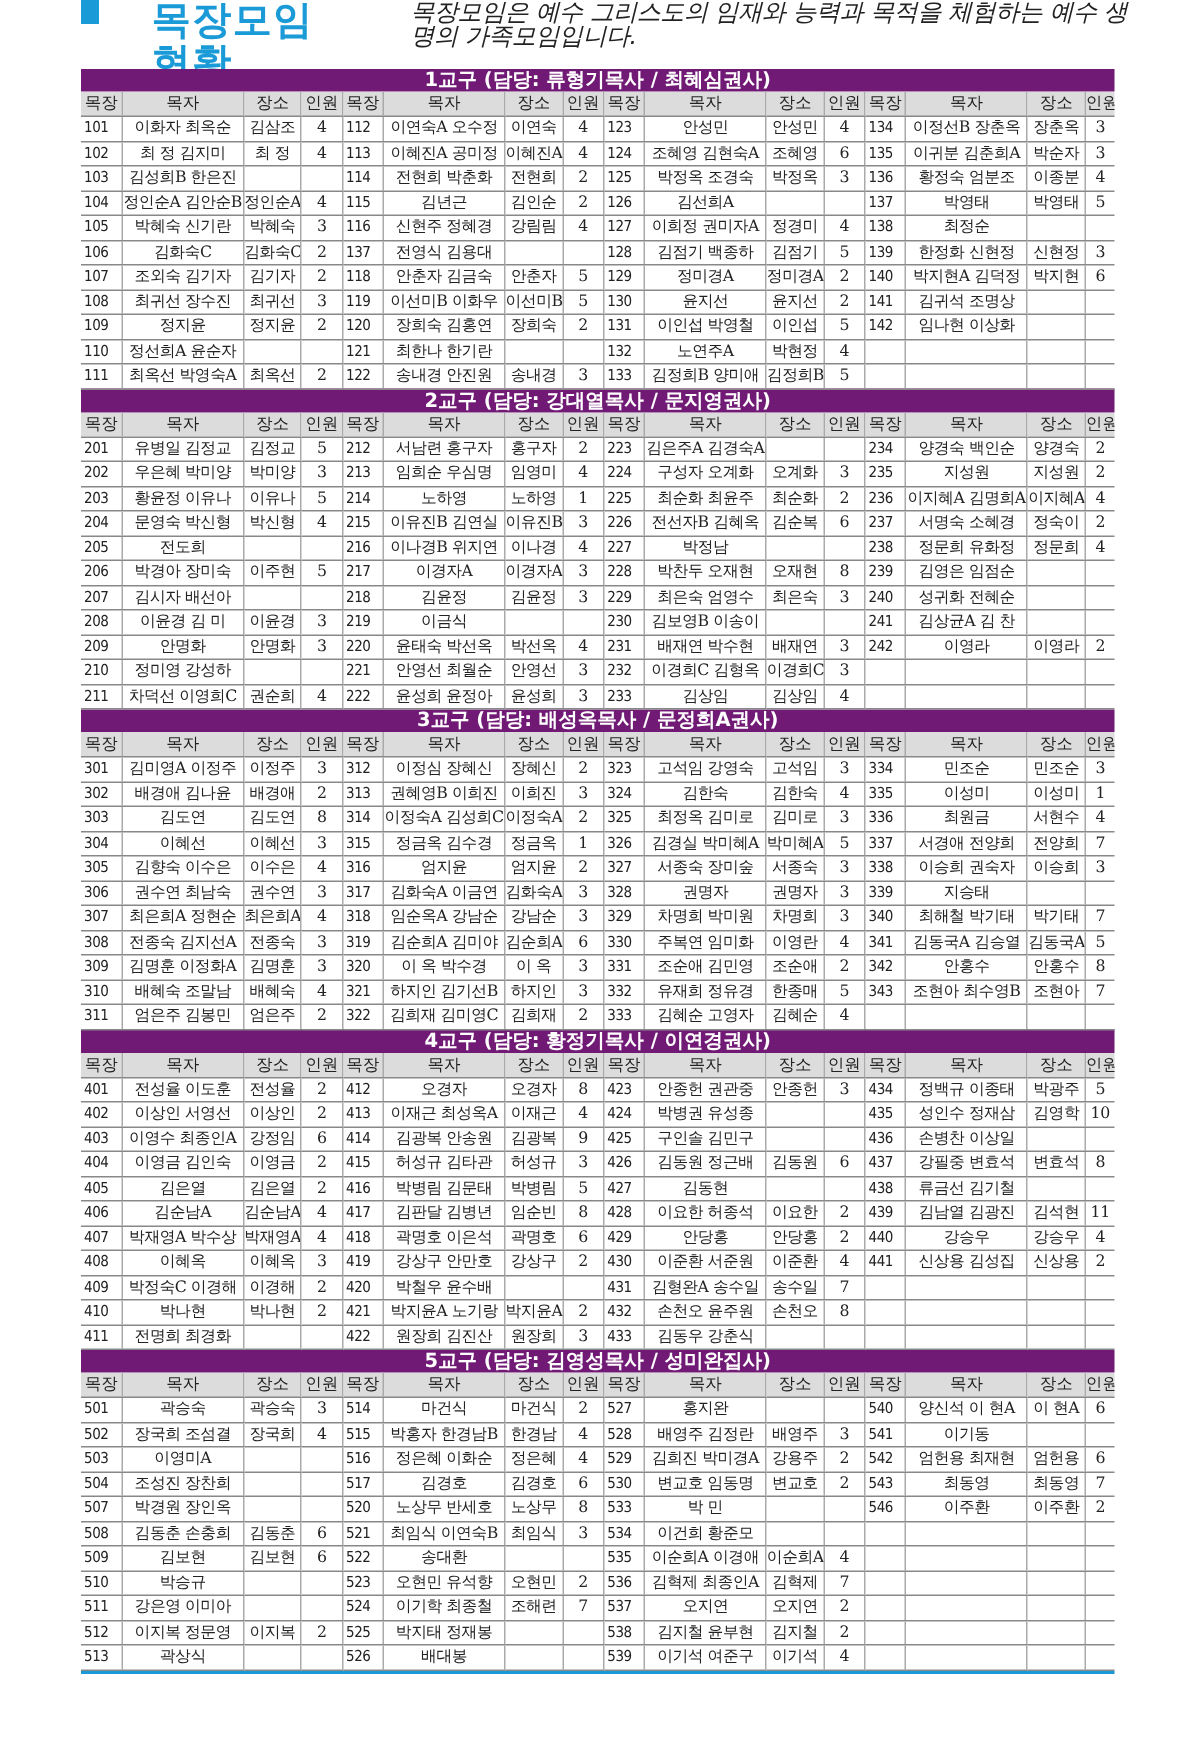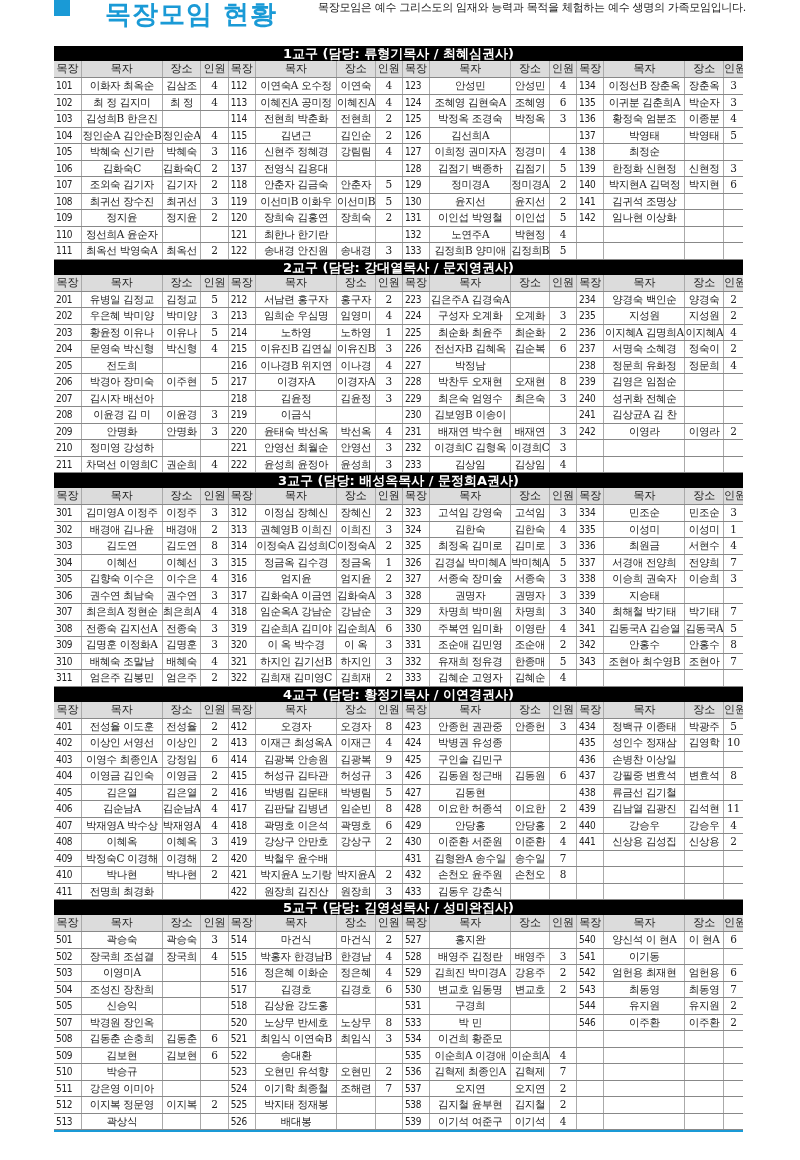--- a/index.html
+++ b/index.html
@@ -1,28 +1,28 @@
 <!DOCTYPE html>
 <html><head>
 <meta charset="utf-8">
 <style>
   html, body { margin:0; padding:0; background:#fff; }
   body { width:800px; height:1160px; position:relative; overflow:hidden; font-family:"DejaVu Sans", sans-serif; color:#222; }
   .header { position:absolute; left:54px; top:0; width:700px; height:30px; display:flex; align-items:flex-start;gap:27px; }
   .header .sq { width:16px; height:16px; background:#1a9ad6; margin-right:8px; margin-bottom:4px; }
   .header .title { font-size:26px; font-weight:bold; color:#1a9ad6; letter-spacing:1px; line-height:28px; margin-right:14px; }
-  .header .subtitle { font-size:11px; color:#222; line-height:16px; margin-bottom:3px; letter-spacing:-0.3px; }
+  .header .subtitle { font-size:16px; font-style:italic; color:#222; line-height:16px; margin-bottom:3px; letter-spacing:-0.3px; }
   .sheet { position:absolute; left:54px; top:46px; width:689px; }
   table { border-collapse:collapse; width:689px; table-layout:fixed; font-family:"DejaVu Serif", serif; font-size:10.5px; }
   col.c-num { width:27px; }
   col.c-name { width:80px; }
   col.c-place { width:38px; }
   col.c-cnt { width:27px; }
   col.c-cnt-last { width:19px; }
-  tr.zone td { background:#000000; color:#fff; font-family:"DejaVu Sans", sans-serif; font-weight:bold; font-size:13px; text-align:center; height:15px; line-height:15px; padding:0; border:none; }
+  tr.zone td { background:#701a75; color:#fff; font-family:"DejaVu Sans", sans-serif; font-weight:bold; font-size:13px; text-align:center; height:15px; line-height:15px; padding:0; border:none; }
   tr.hdr th { background:#dcdcdc; font-family:"DejaVu Sans", sans-serif; font-weight:normal; font-size:11px; height:16px; line-height:16px; padding:0; border-left:1px solid #aaa; border-bottom:1px solid #888; white-space:nowrap; overflow:hidden; }
   tr.hdr th:first-child { border-left:none; }
   td.cell { height:15.5px; line-height:15.5px; padding:0; text-align:center; border-left:1px solid #aaa; border-bottom:1px solid #888; white-space:nowrap; overflow:hidden; letter-spacing:-0.3px; }
   td.cell.first { border-left:none; }
   td.num { font-family:"DejaVu Sans Condensed","DejaVu Sans", sans-serif; font-size:10px; text-align:left; padding-left:2px; }
   .sheet-bottom { height:2px; background:#1a9ad6; }
 </style>
 </head>
 <body>
 
@@ -1016,38 +1016,20 @@
           <td class="cell num">530</td>
           <td class="cell">변교호 임동명</td>
           <td class="cell">변교호</td>
           <td class="cell">2</td>
           <td class="cell num">543</td>
           <td class="cell">최동영</td>
           <td class="cell">최동영</td>
           <td class="cell">7</td>
         </tr>
         <tr>
-          <td class="cell first num">505</td>
-          <td class="cell">신승익</td>
-          <td class="cell"></td>
-          <td class="cell"></td>
-          <td class="cell num">518</td>
-          <td class="cell">김상윤 강도홍</td>
-          <td class="cell"></td>
-          <td class="cell"></td>
-          <td class="cell num">531</td>
-          <td class="cell">구경희</td>
-          <td class="cell"></td>
-          <td class="cell"></td>
-          <td class="cell num">544</td>
-          <td class="cell">유지원</td>
-          <td class="cell">유지원</td>
-          <td class="cell">2</td>
-        </tr>
-        <tr>
           <td class="cell first num">507</td>
           <td class="cell">박경원 장인옥</td>
           <td class="cell"></td>
           <td class="cell"></td>
           <td class="cell num">520</td>
           <td class="cell">노상무 반세호</td>
           <td class="cell">노상무</td>
           <td class="cell">8</td>
           <td class="cell num">533</td>
           <td class="cell">박 민</td>

